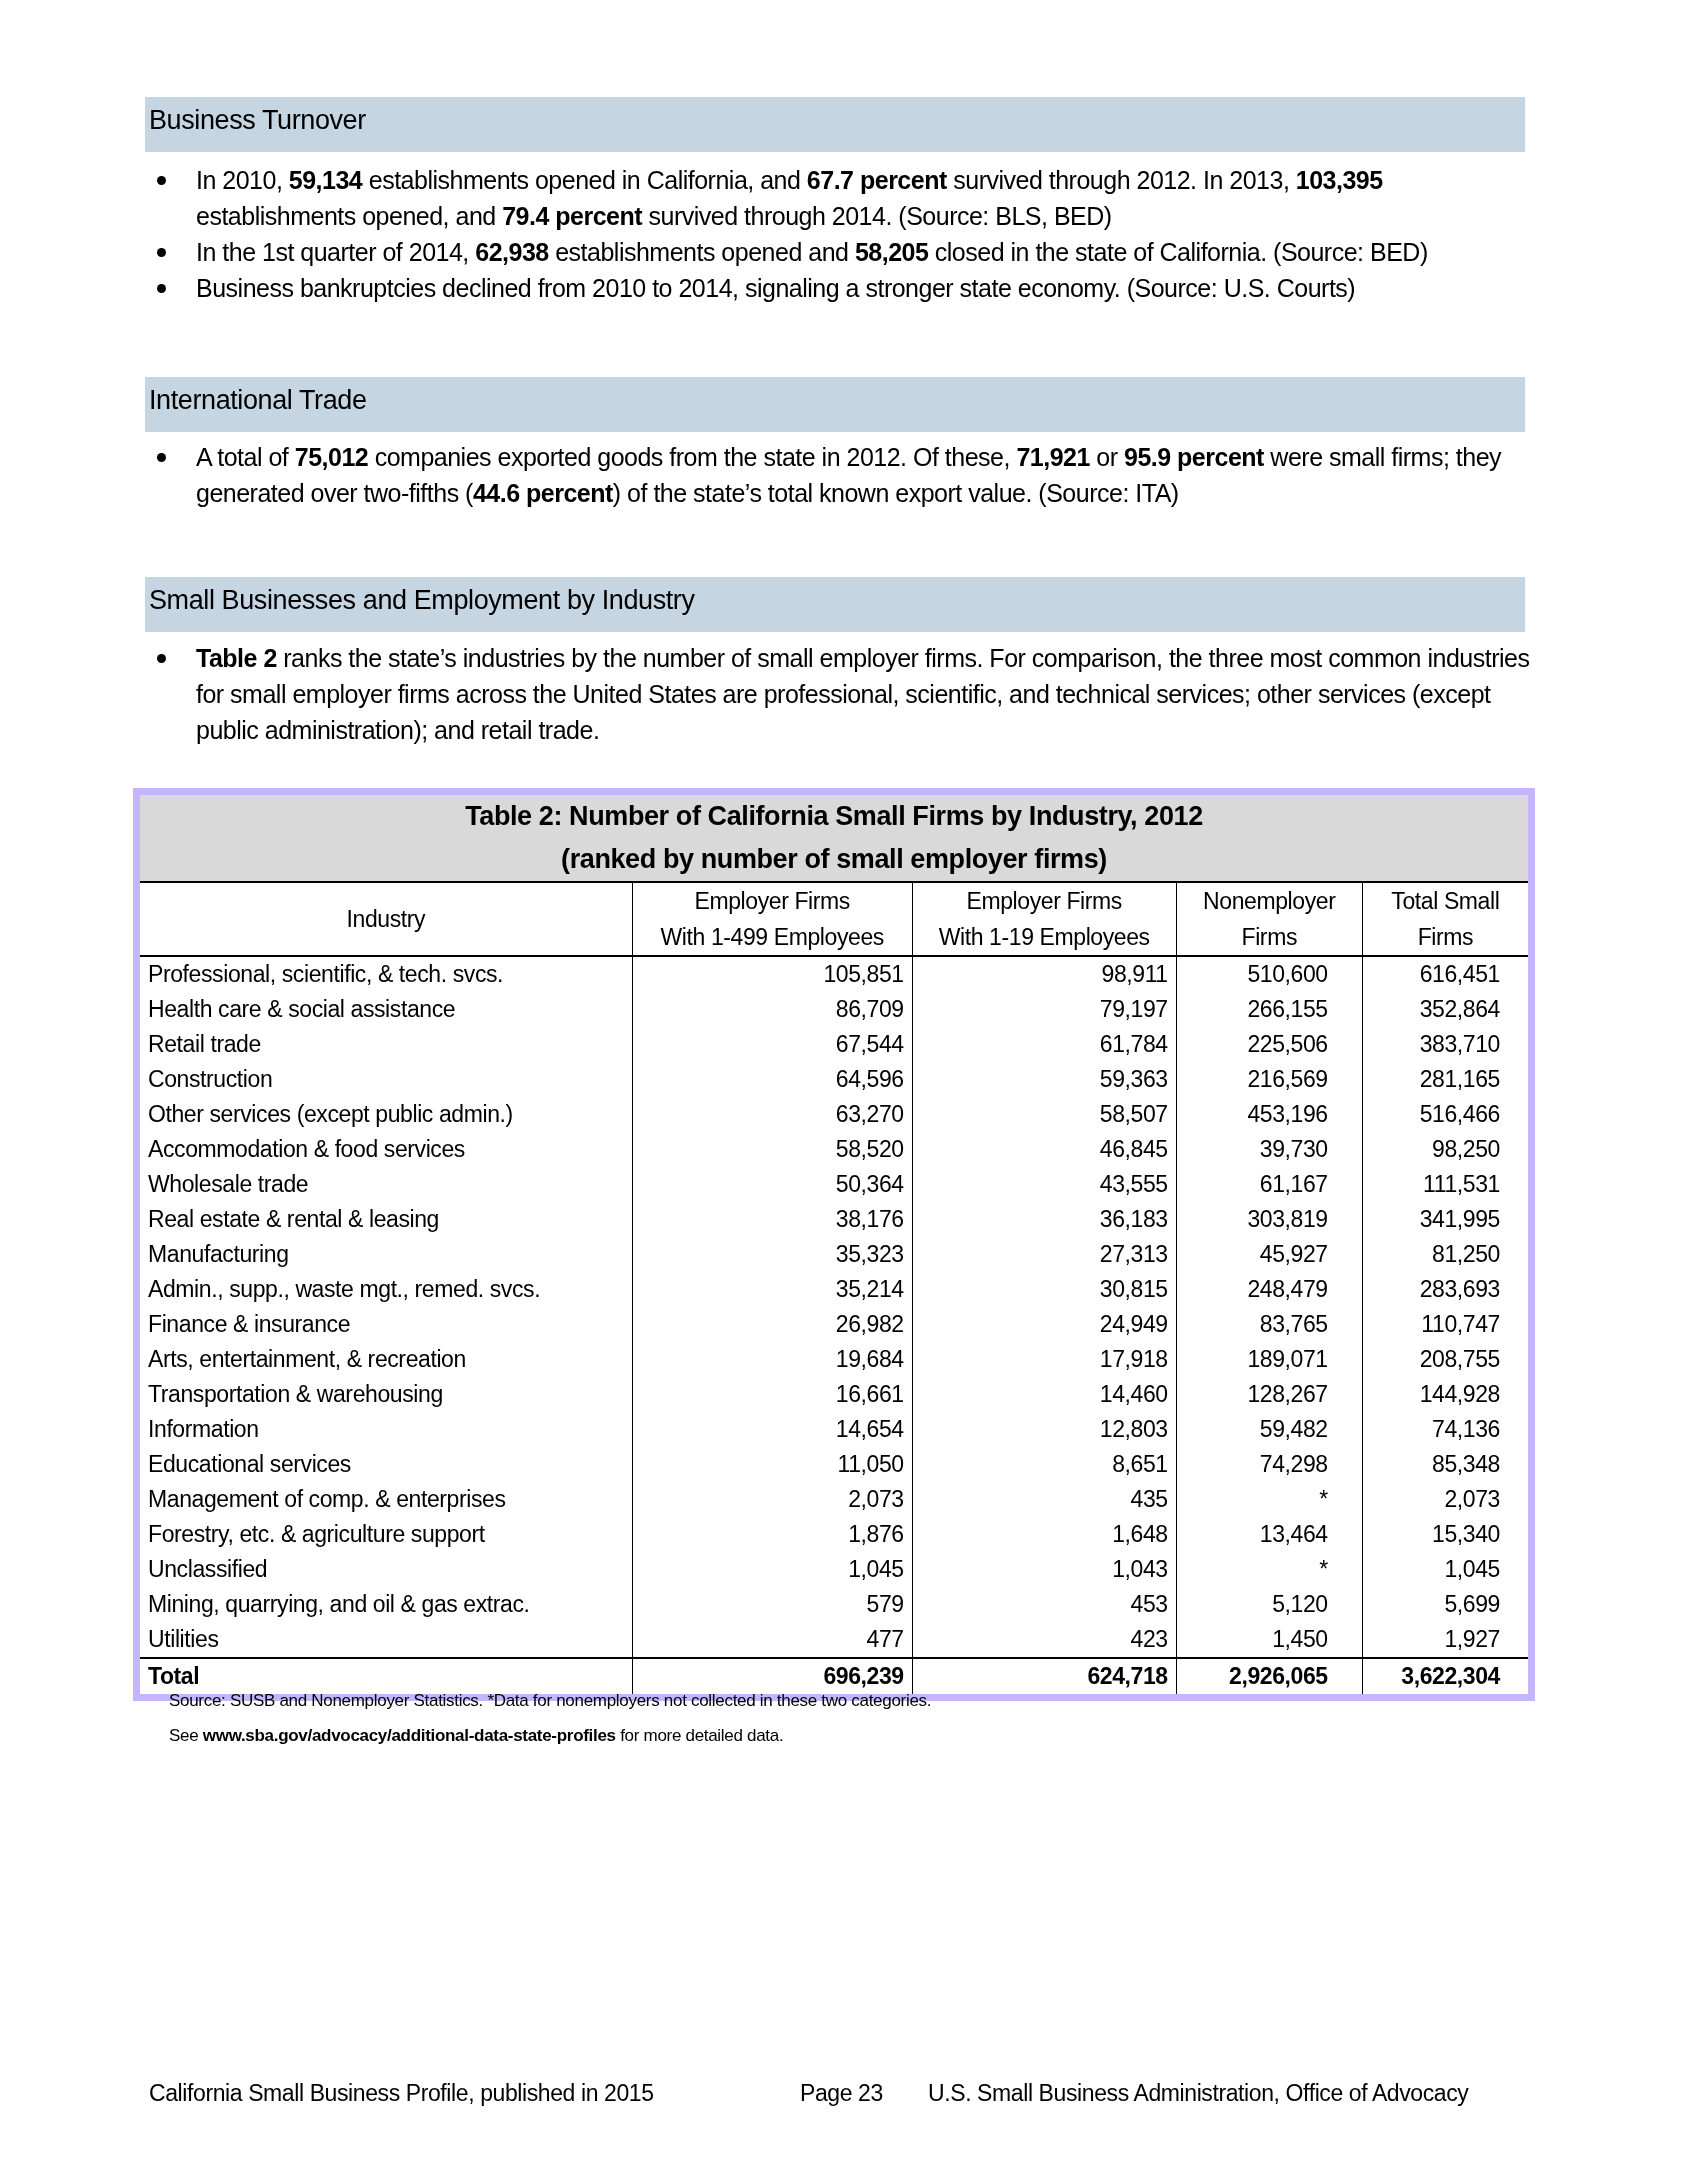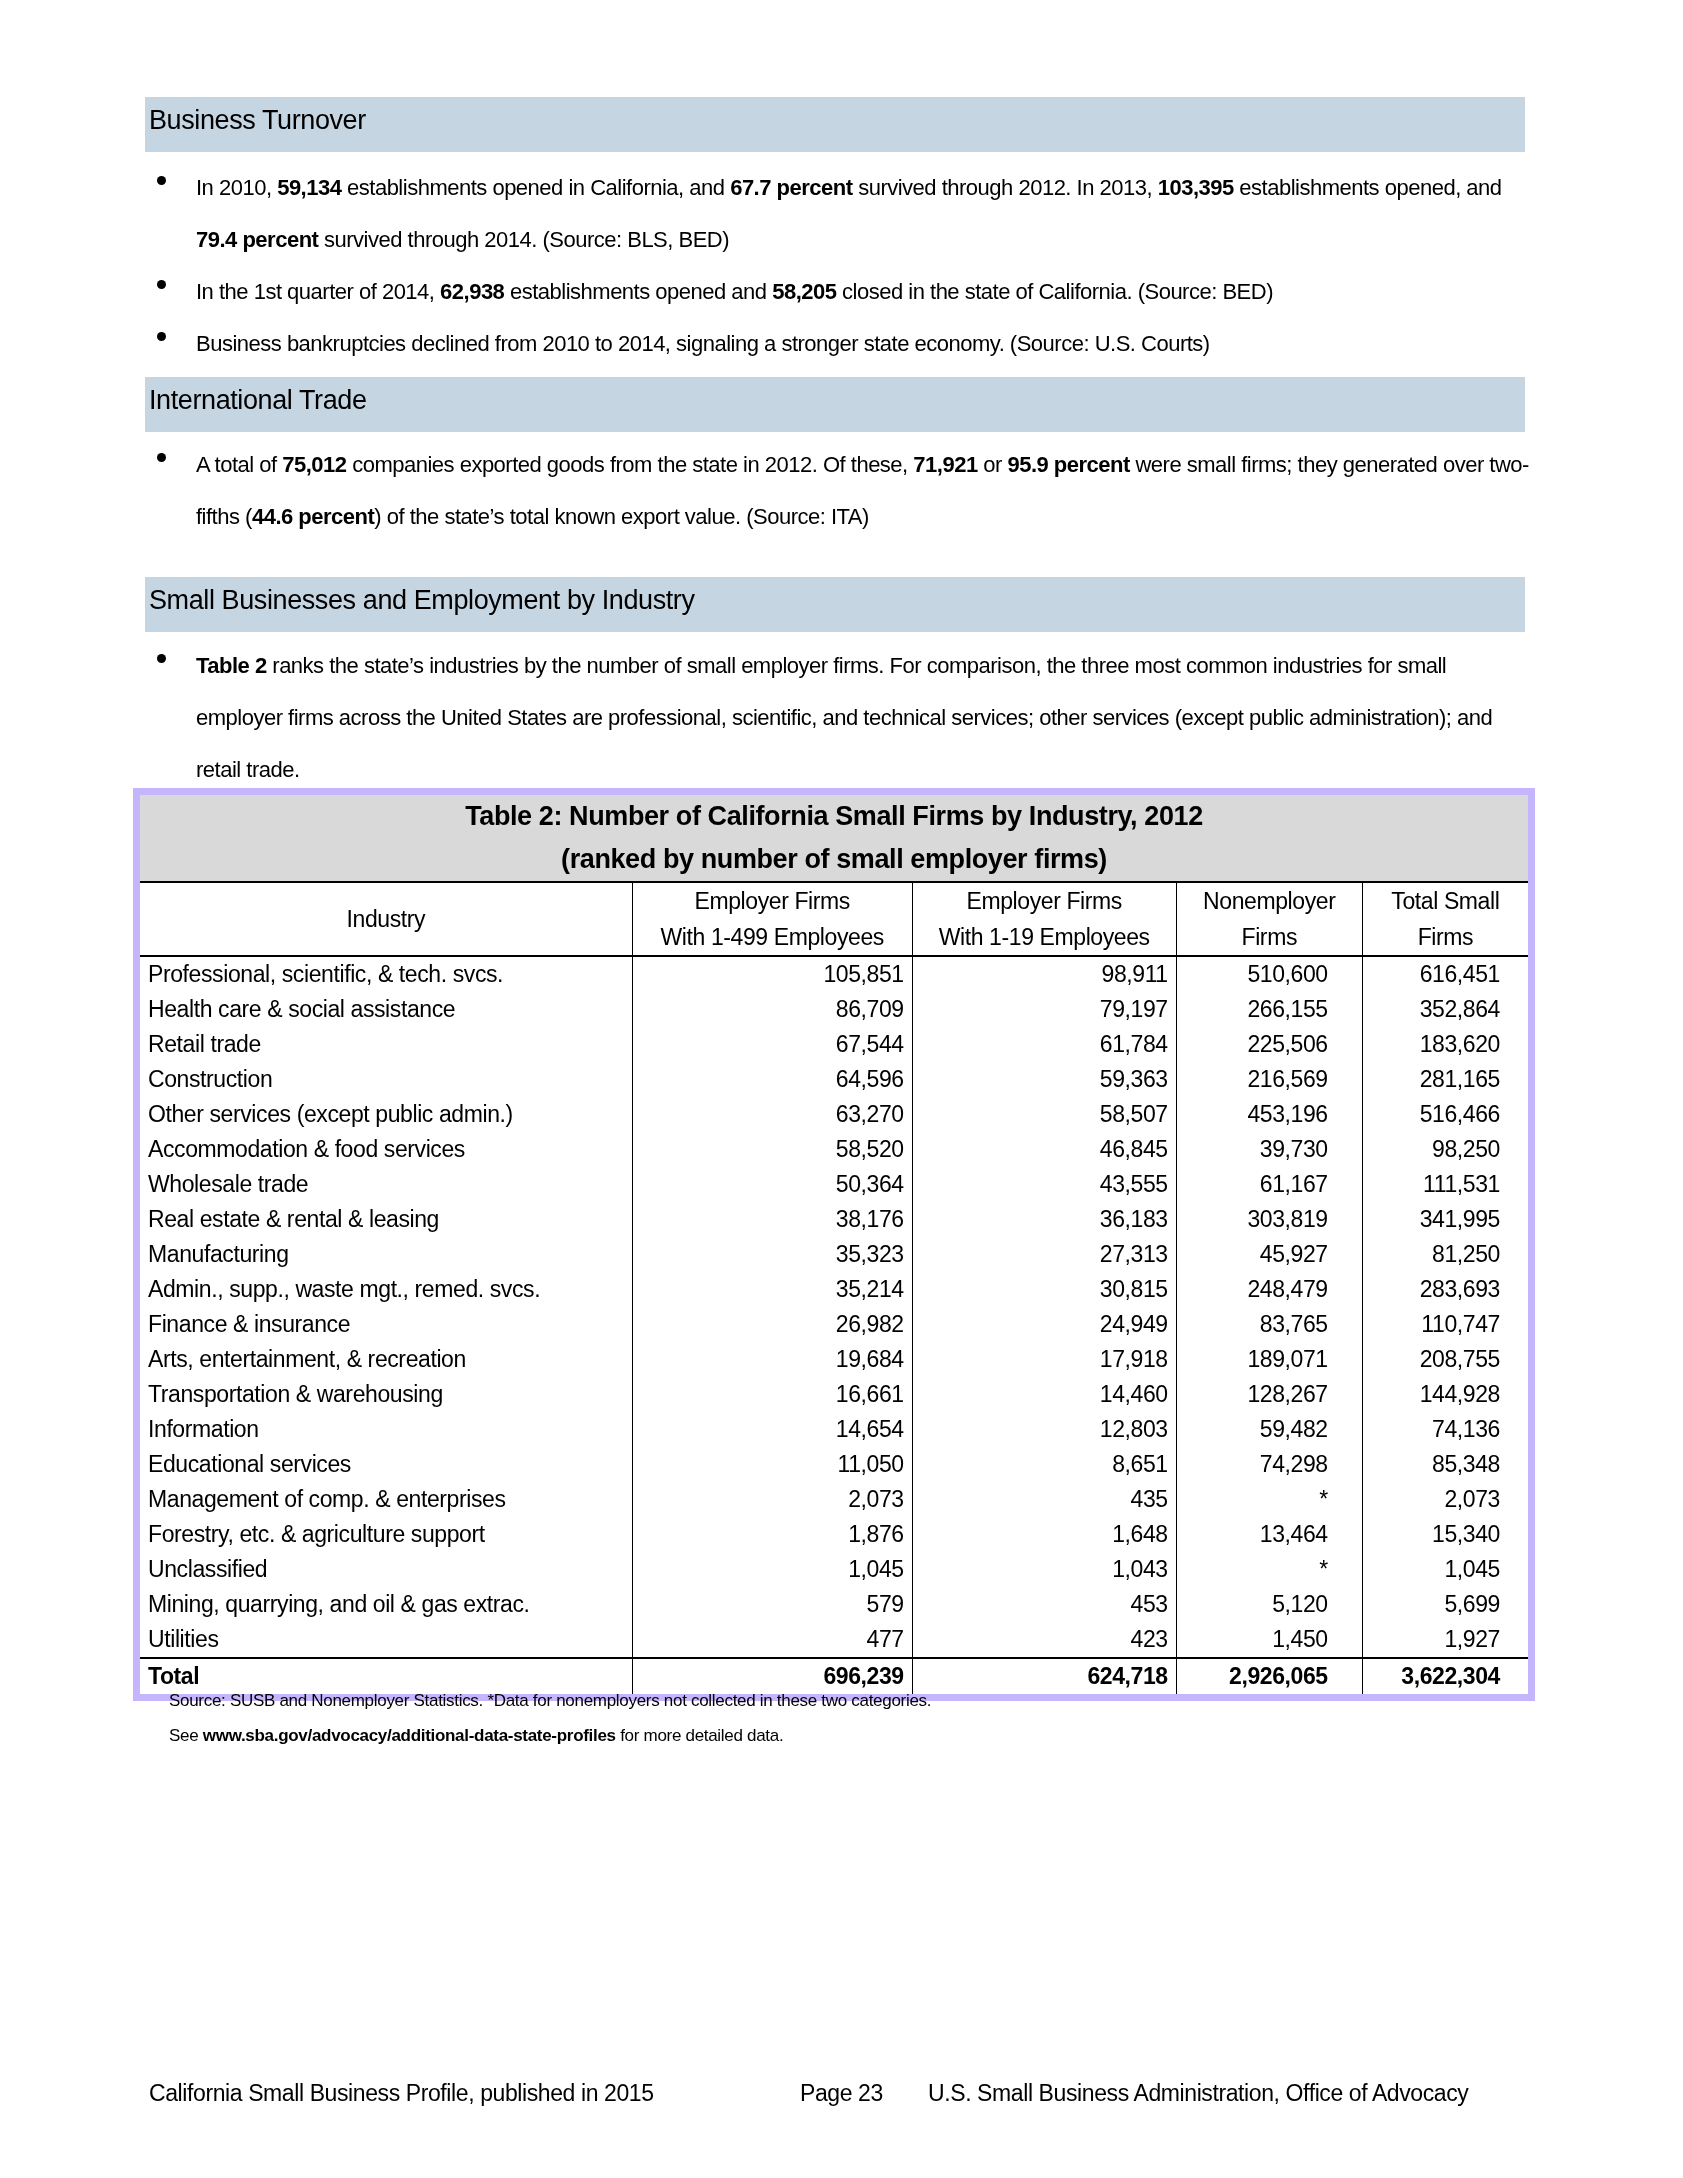--- a/index.html
+++ b/index.html
@@ -9,21 +9,21 @@
     color: #000;
   }
   .section-header {
     position: absolute; left: 145px; width: 1380px; height: 55px;
     background: #c5d5e2;
     font-size: 27px; line-height: 46px; padding-left: 4px; box-sizing: border-box;
     letter-spacing: -0.4px;
   }
   .bullets { position: absolute; left: 145px; width: 1386px; margin: 0; padding: 0; list-style: none; }
   .bullets li {
-    position: relative; padding-left: 51px; font-size: 22px; line-height: 52px;
+    position: relative; padding-left: 51px; font-size: 25px; line-height: 36px;
     letter-spacing: -0.5px; margin-bottom: 0;
   }
   .bullets li .dot {
     position: absolute; left: 12px; top: 14px; width: 9px; height: 9px; border-radius: 50%;
     background: #000;
   }
   b { font-weight: bold; }
 
   table.data {
     position: absolute; left: 133px; top: 788px; width: 1402px;
@@ -115,21 +115,21 @@
         <td class="num c1">86,709</td>
         <td class="num c2">79,197</td>
         <td class="num c3">266,155</td>
         <td class="num c4">352,864</td>
       </tr>
       <tr>
         <td class="ind">Retail trade</td>
         <td class="num c1">67,544</td>
         <td class="num c2">61,784</td>
         <td class="num c3">225,506</td>
-        <td class="num c4">183,620</td>
+        <td class="num c4">383,710</td>
       </tr>
       <tr>
         <td class="ind">Construction</td>
         <td class="num c1">64,596</td>
         <td class="num c2">59,363</td>
         <td class="num c3">216,569</td>
         <td class="num c4">281,165</td>
       </tr>
       <tr>
         <td class="ind">Other services (except public admin.)</td>

